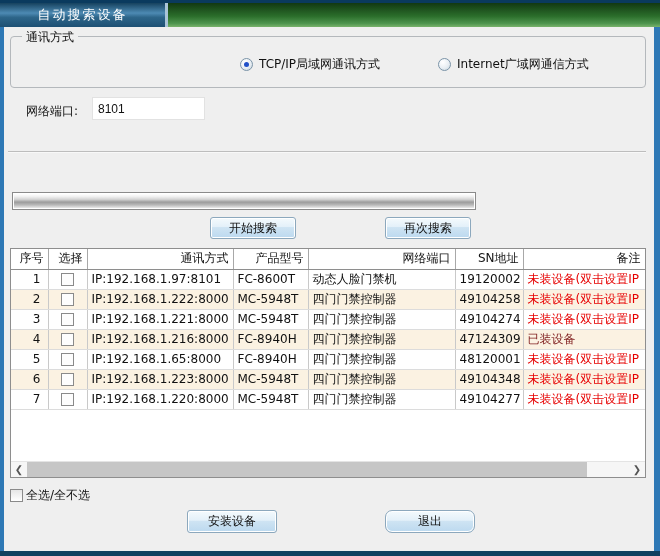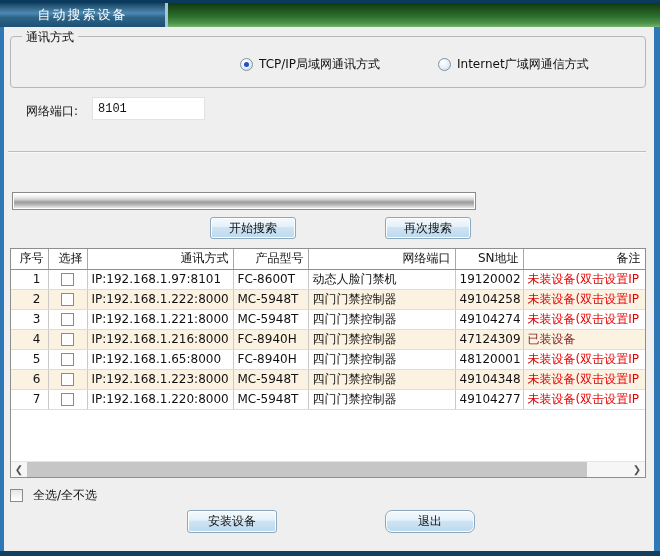--- a/index.html
+++ b/index.html
@@ -70,21 +70,21 @@
 
   
   .port-label {
     position: absolute; left: 26px; top: 103px;
     font-size: 12px; color: #111111;
   }
   .port-input {
     position: absolute; left: 92px; top: 97px; width: 113px; height: 23px;
     background: #ffffff; border: 1px solid #e2e2e2;
     font-size: 12px; color: #111111; padding: 0 5px;
-    font-family: Liberation Mono, monospace;
+    font-family: Liberation Sans, sans-serif;
   }
 
   
   .separator {
     position: absolute; left: 8px; top: 151px; width: 638px; height: 2px;
     background: linear-gradient(180deg, #bdbdbd 0%, #bdbdbd 50%, #f8f8f8 50%, #f8f8f8 100%);
   }
   .status-text {
     position: absolute; left: 0; top: 158px; width: 480px;
     text-align: center; font-size: 19px; font-weight: bold;
@@ -166,21 +166,21 @@
   .hscroll-arrow {
     flex: 0 0 16px; display: flex; align-items: center; justify-content: center;
     font-size: 10px; color: #555555; background: #f6f6f6;
   }
   .hscroll-thumb { flex: 0 0 560px; background: #c6c6c6; }
   .hscroll-gap   { flex: 1 1 auto; background: #f6f6f6; }
 
   
   .select-all {
     position: absolute; left: 10px; top: 487px;
-    display: flex; align-items: center; gap: 10px;
+    display: flex; align-items: center; gap: 3px;
     font-size: 12px; color: #111111;
   }
   .select-all .checkbox { background: linear-gradient(180deg, #e6e6e6, #ffffff); }
 </style>
 </head>
 <body>
 
 <div class="stage">
 
   <div class="top-strip"></div>

